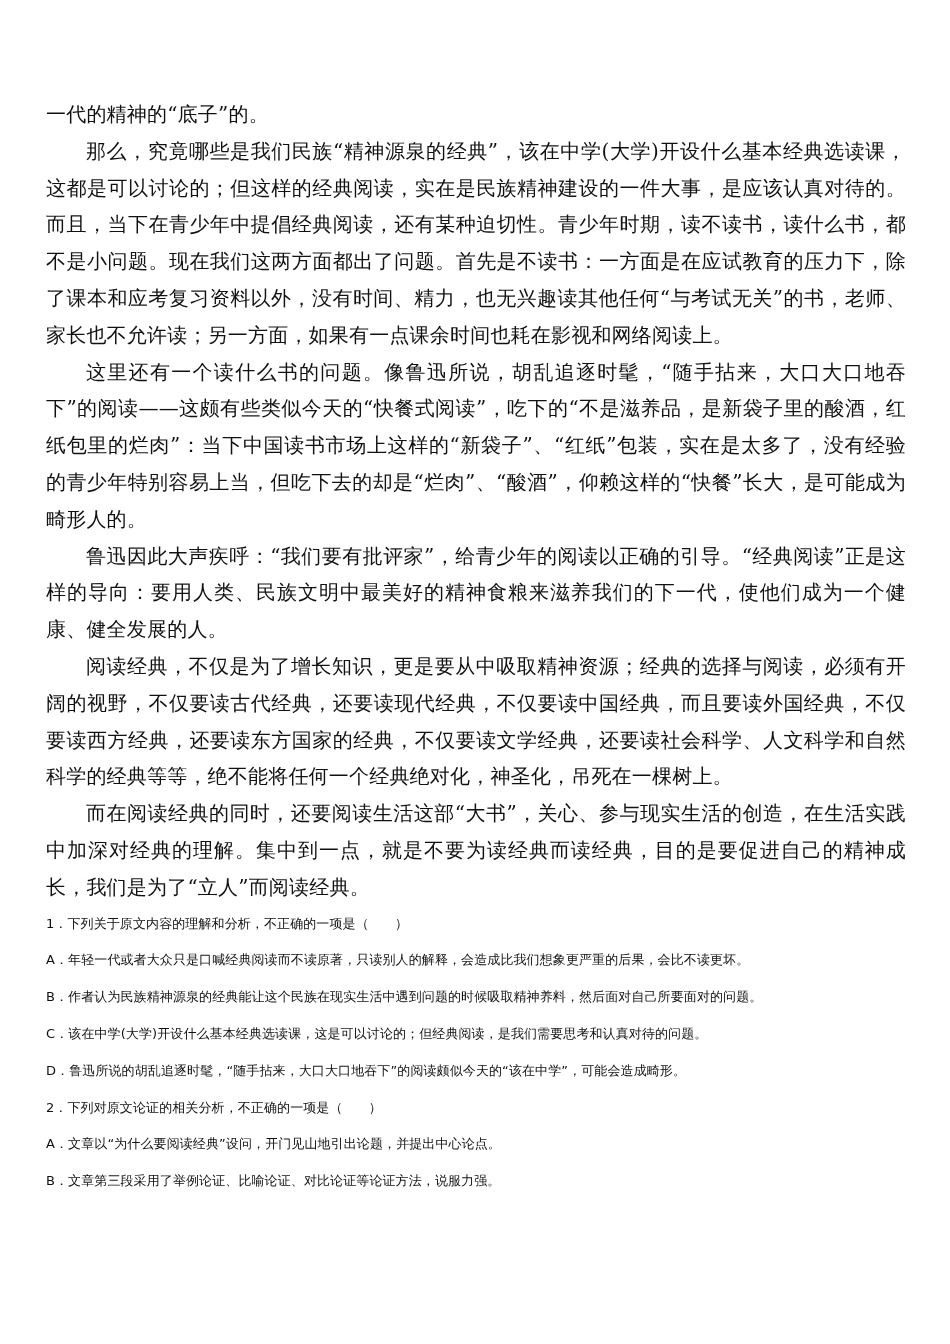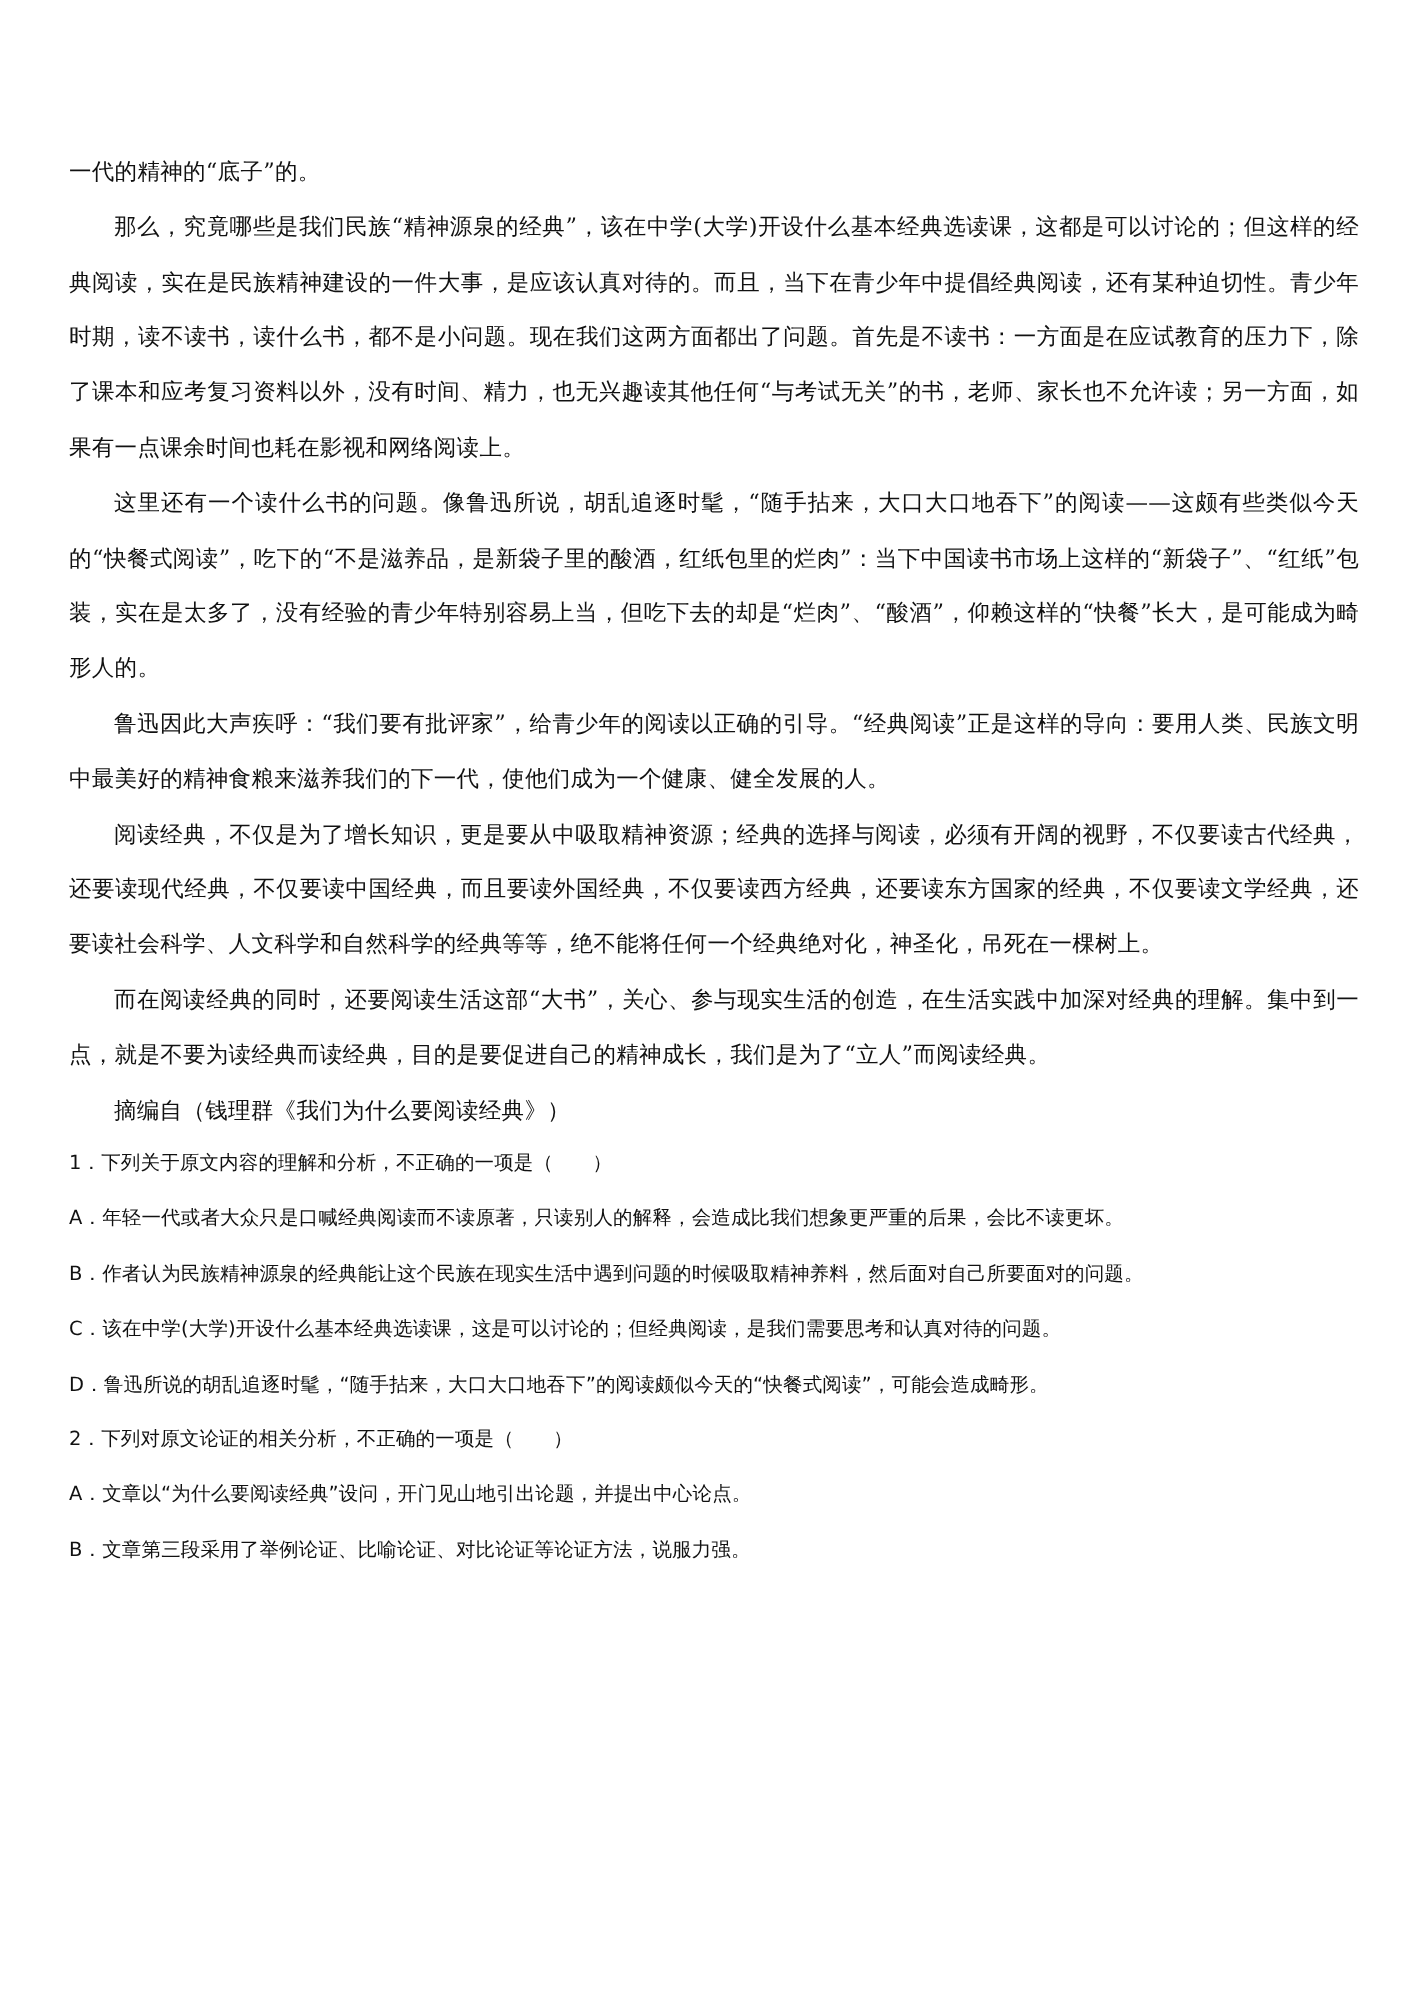--- a/index.html
+++ b/index.html
@@ -15,21 +15,21 @@
       font-family: "DejaVu Serif", "Liberation Serif", serif;
       color: #111111;
     }
     .page {
       position: absolute;
       left: 46px;
       top: 96px;
       width: 860px;
     }
     .line-block {
-      font-size: 15px;
+      font-size: 20px;
       line-height: 36.8px;
       margin: 0;
       text-align: justify;
       text-justify: inter-character;
       letter-spacing: 0.2px;
     }
     .indent {
       text-indent: 2em;
     }
     .question, .option {
@@ -47,28 +47,27 @@
 </head>
 <body>
 
 <div class="page">
   <p class="line-block">一代的精神的“底子”的。</p>
   <p class="line-block indent">那么，究竟哪些是我们民族“精神源泉的经典”，该在中学(大学)开设什么基本经典选读课，这都是可以讨论的；但这样的经典阅读，实在是民族精神建设的一件大事，是应该认真对待的。而且，当下在青少年中提倡经典阅读，还有某种迫切性。青少年时期，读不读书，读什么书，都不是小问题。现在我们这两方面都出了问题。首先是不读书：一方面是在应试教育的压力下，除了课本和应考复习资料以外，没有时间、精力，也无兴趣读其他任何“与考试无关”的书，老师、家长也不允许读；另一方面，如果有一点课余时间也耗在影视和网络阅读上。</p>
   <p class="line-block indent">这里还有一个读什么书的问题。像鲁迅所说，胡乱追逐时髦，“随手拈来，大口大口地吞下”的阅读——这颇有些类似今天的“快餐式阅读”，吃下的“不是滋养品，是新袋子里的酸酒，红纸包里的烂肉”：当下中国读书市场上这样的“新袋子”、“红纸”包装，实在是太多了，没有经验的青少年特别容易上当，但吃下去的却是“烂肉”、“酸酒”，仰赖这样的“快餐”长大，是可能成为畸形人的。</p>
   <p class="line-block indent">鲁迅因此大声疾呼：“我们要有批评家”，给青少年的阅读以正确的引导。“经典阅读”正是这样的导向：要用人类、民族文明中最美好的精神食粮来滋养我们的下一代，使他们成为一个健康、健全发展的人。</p>
   <p class="line-block indent">阅读经典，不仅是为了增长知识，更是要从中吸取精神资源；经典的选择与阅读，必须有开阔的视野，不仅要读古代经典，还要读现代经典，不仅要读中国经典，而且要读外国经典，不仅要读西方经典，还要读东方国家的经典，不仅要读文学经典，还要读社会科学、人文科学和自然科学的经典等等，绝不能将任何一个经典绝对化，神圣化，吊死在一棵树上。</p>
   <p class="line-block indent">而在阅读经典的同时，还要阅读生活这部“大书”，关心、参与现实生活的创造，在生活实践中加深对经典的理解。集中到一点，就是不要为读经典而读经典，目的是要促进自己的精神成长，我们是为了“立人”而阅读经典。</p>
-  <p class="line-block source">摘编自（钱理群《我们为什么要阅读经典》）</p>
 
   <div>
     <p class="question">1．下列关于原文内容的理解和分析，不正确的一项是（　　）</p>
     <p class="option">A．年轻一代或者大众只是口喊经典阅读而不读原著，只读别人的解释，会造成比我们想象更严重的后果，会比不读更坏。</p>
     <p class="option">B．作者认为民族精神源泉的经典能让这个民族在现实生活中遇到问题的时候吸取精神养料，然后面对自己所要面对的问题。</p>
     <p class="option">C．该在中学(大学)开设什么基本经典选读课，这是可以讨论的；但经典阅读，是我们需要思考和认真对待的问题。</p>
-    <p class="option">D．鲁迅所说的胡乱追逐时髦，“随手拈来，大口大口地吞下”的阅读颇似今天的“快餐式阅读”，可能会造成畸形。</p>
+    <p class="option">D．鲁迅所说的胡乱追逐时髦，“随手拈来，大口大口地吞下”的阅读颇似今天的“该在中学”，可能会造成畸形。</p>
   </div>
 
   <div>
     <p class="question">2．下列对原文论证的相关分析，不正确的一项是（　　）</p>
     <p class="option">A．文章以“为什么要阅读经典”设问，开门见山地引出论题，并提出中心论点。</p>
     <p class="option">B．文章第三段采用了举例论证、比喻论证、对比论证等论证方法，说服力强。</p>
   </div>
 </div>
 
 </body></html>

